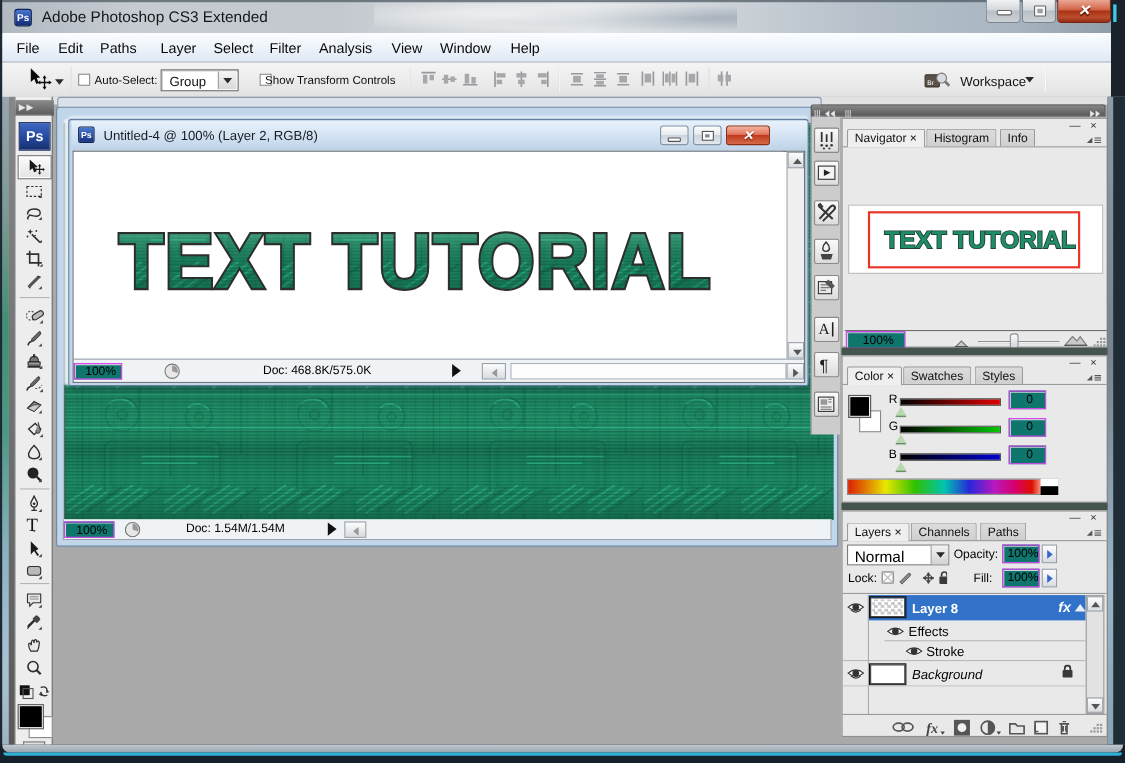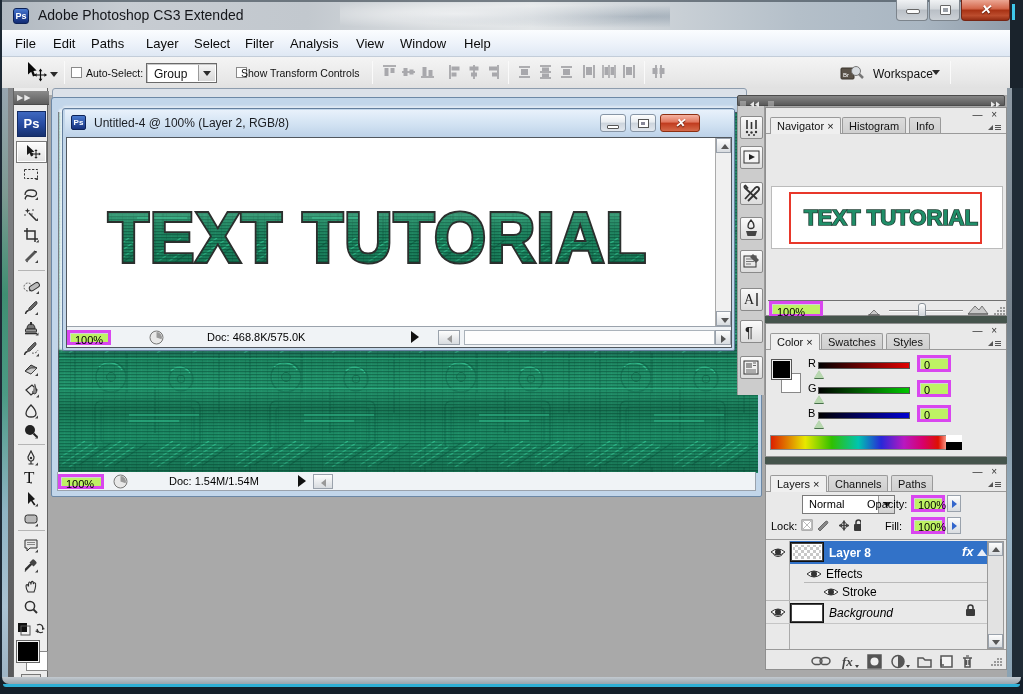--- a/index.html
+++ b/index.html
@@ -68,21 +68,21 @@
 #fmax{left:567px;width:26px;}
 #fclose{left:597px;width:40px;background:linear-gradient(180deg,#f6b3a2 0%,#e0755c 45%,#c03a1d 50%,#d56a4a 100%);border-color:#8c3013;}
 #fmin i{position:absolute;left:6px;top:10px;width:12px;height:4px;background:#fff;border:1px solid #555;border-radius:1px;}
 #fmax i{position:absolute;left:7px;top:4px;width:11px;height:9px;background:#fff;border:1px solid #555;}
 #fmax i:after{content:"";position:absolute;left:2px;top:2px;width:4px;height:3px;background:#889;}
 #fclose i{position:absolute;left:0;top:1px;width:100%;text-align:center;color:#fff;font-weight:bold;font-size:12px;text-shadow:0 1px 1px #5a1505;}
 #fcontent{position:absolute;left:3px;top:28px;width:666px;height:211px;border:1px solid #51575d;background:#fff;}
 #fcanvas{position:absolute;left:0;top:0;width:645px;height:188px;background:#fff;}
 #fvscroll{position:absolute;right:0;top:0;width:16px;height:188px;background:#f0f0f0;border-left:1px solid #aaa;}
 #fstatus{position:absolute;left:0;top:188px;width:664px;height:21px;background:#f0f3f6;border-top:1px solid #9aa2ac;font-size:11px;}
-.inset{background:#bef264;border:3px solid #d946ef;box-shadow:inset 1px 1px 0 #cfd3d8;}
+.inset{background:#0f766e;border:1px solid #d946ef;box-shadow:inset 1px 1px 0 #cfd3d8;text-align:center;}
 .sbtn{background:linear-gradient(180deg,#fdfdfd,#d8dce0);border:1px solid #9aa2ac;}
 
 #dockbar{left:724px;top:7px;width:268px;height:11px;background:linear-gradient(180deg,#868686,#5a5a5a);border:1px solid #4c4c4c;border-radius:2px 2px 0 0;z-index:5;}
 #dockstrip{left:724px;top:18px;width:28px;height:289px;background:#cccccc;border-left:1px solid #9a9a9a;border-right:1px solid #9a9a9a;z-index:4;}
 .dsbtn{position:absolute;left:2px;width:23px;height:23px;background:linear-gradient(180deg,#fafafa,#dcdcdc);border:1px solid #8a8a8a;border-radius:2px;}
 
 .panel{position:absolute;left:765px;width:242px;background:#e9e9e9;border:1px solid #8f8f8f;z-index:6;}
 .pgap{position:absolute;left:765px;width:242px;background:#45544c;z-index:6;}
 .pmx{position:absolute;right:6px;top:1px;font-size:10px;color:#333;letter-spacing:3px;}
 .tabs{position:absolute;left:0;top:9px;width:100%;height:17px;border-bottom:1px solid #9a9a9a;}
@@ -92,21 +92,21 @@
 #navprev{position:absolute;left:5px;top:78px;width:232px;height:63px;background:#fff;border:1px solid #bbb;}
 #navbox{position:absolute;left:17px;top:5px;width:193px;height:52px;border:2px solid #e8372a;}
 #navsep{position:absolute;left:2px;top:192px;width:238px;height:1px;background:#707070;}
 #navpct{position:absolute;left:3px;top:193px;width:54px;height:16px;font-size:11px;padding:2px 0 0 5px;}
 
 .slider{position:absolute;height:7px;width:92px;border:1px solid #555;}
 .slbl{position:absolute;font-size:11px;color:#000;}
 .sbox{position:absolute;width:34px;height:17px;font-size:11px;padding:1px 0 0 4px;}
 .shandle{position:absolute;width:0;height:0;border-left:5px solid transparent;border-right:5px solid transparent;border-bottom:8px solid #b8d8b0;filter:drop-shadow(0 1px 0 #47704a);}
 
-#lcombo{position:absolute;left:4px;top:30px;width:93px;height:19px;background:#fff;border:1px solid #7a7a7a;font-size:11px;margin-left:32px;}
+#lcombo{position:absolute;left:4px;top:30px;width:93px;height:19px;background:#fff;border:1px solid #7a7a7a;font-size:14px;}
 .lrow{position:absolute;left:0;width:221px;}
 #layersel{background:#3272c8;color:#fff;}
 .thumb{position:absolute;width:32px;height:18px;background:#fff;border:1px solid #444;box-shadow:0 0 0 1px #fff inset;}
 #lscroll{position:absolute;left:221px;top:76px;width:17px;height:108px;background:#e2e2e2;border:1px solid #9a9a9a;}
 </style></head>
 <body>
 
 <div class="abs" id="titlebar"></div>
 <div class="abs" id="appicon">Ps</div>
 <div class="abs" id="apptitle">Adobe Photoshop CS3 Extended</div>
@@ -355,21 +355,21 @@
         <div class="sbtn" style="position:absolute;left:0;bottom:0;width:15px;height:15px">
             <span style="position:absolute;left:4px;top:6px;width:0;height:0;border-left:4px solid transparent;border-right:4px solid transparent;border-top:5px solid #555"></span>
           </div>
       </div>
       <div id="fstatus">
         <div class="inset" style="position:absolute;left:0;top:3px;width:44px;height:15px;padding:1px 0 0 5px">100%</div>
         <svg style="position:absolute;left:82px;top:3px" width="15" height="15">
             <circle cx="7.5" cy="7.5" r="6.5" fill="#e8e8e8" stroke="#777"></circle>
             <path d="M7.5 7.5 L7.5 2 A5.5 5.5 0 0 1 12.6 9.2 Z" fill="#999"></path>
           </svg>
-        <span style="position:absolute;left:140px;top:4px">Doc: 468.8K/575.0K</span>
+        <span style="position:absolute;left:172px;top:4px">Doc: 468.8K/575.0K</span>
         <span style="position:absolute;left:344px;top:4px;width:0;height:0;border-top:6px solid transparent;border-bottom:6px solid transparent;border-left:8px solid #111"></span>
         <div class="sbtn" style="position:absolute;left:371px;top:3px;width:22px;height:15px">
             <span style="position:absolute;left:8px;top:4px;width:0;height:0;border-top:4px solid transparent;border-bottom:4px solid transparent;border-right:5px solid #999"></span>
           </div>
         <div style="position:absolute;left:397px;top:3px;width:251px;height:15px;background:#fdfdfd;border:1px solid #aab2ba"></div>
         <div class="sbtn" style="position:absolute;left:648px;top:3px;width:16px;height:15px">
             <span style="position:absolute;left:5px;top:4px;width:0;height:0;border-top:4px solid transparent;border-bottom:4px solid transparent;border-left:5px solid #555"></span>
           </div>
           <svg style="position:absolute;left:650px;top:3px" width="0" height="0"></svg>
       </div>

